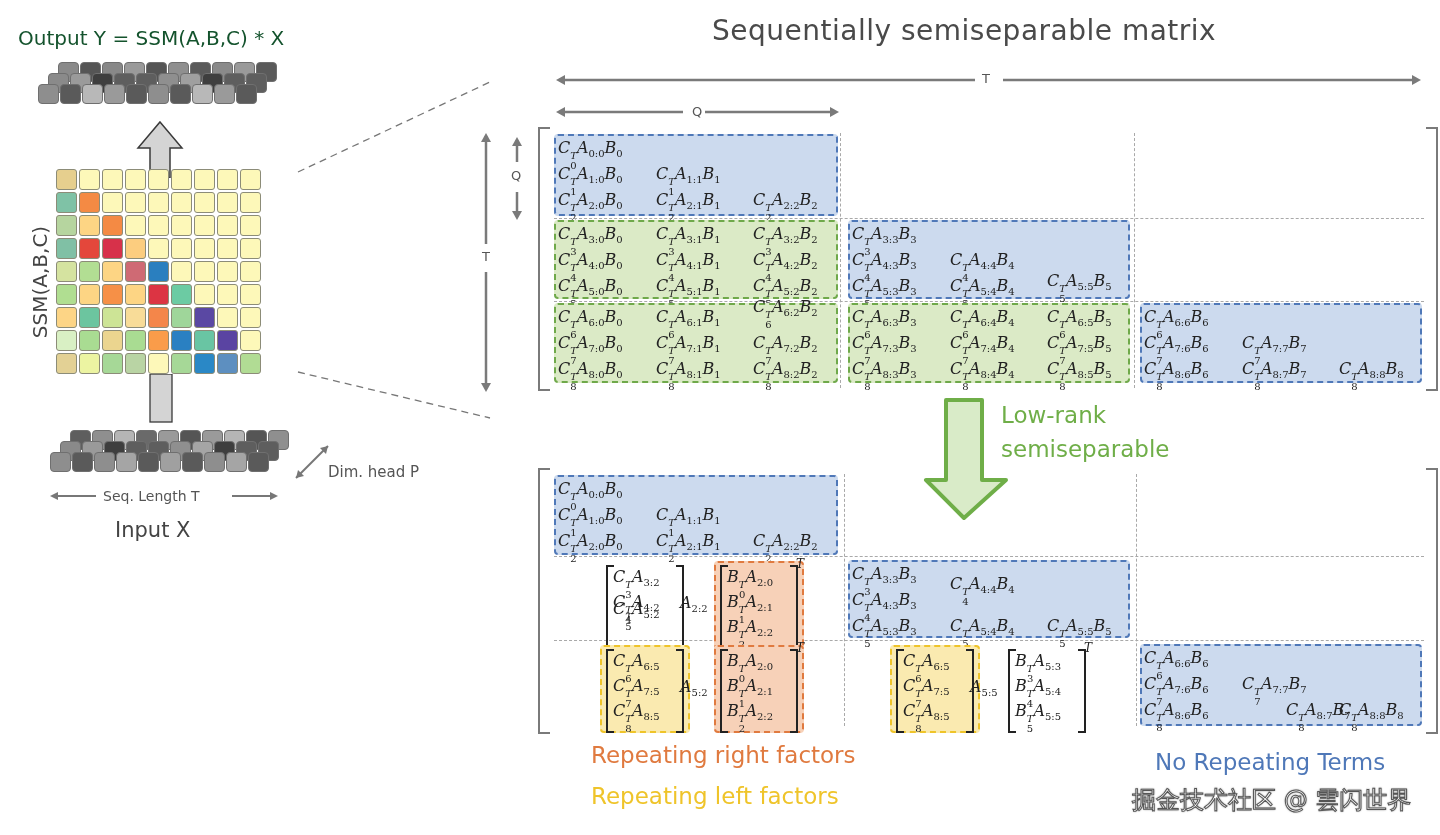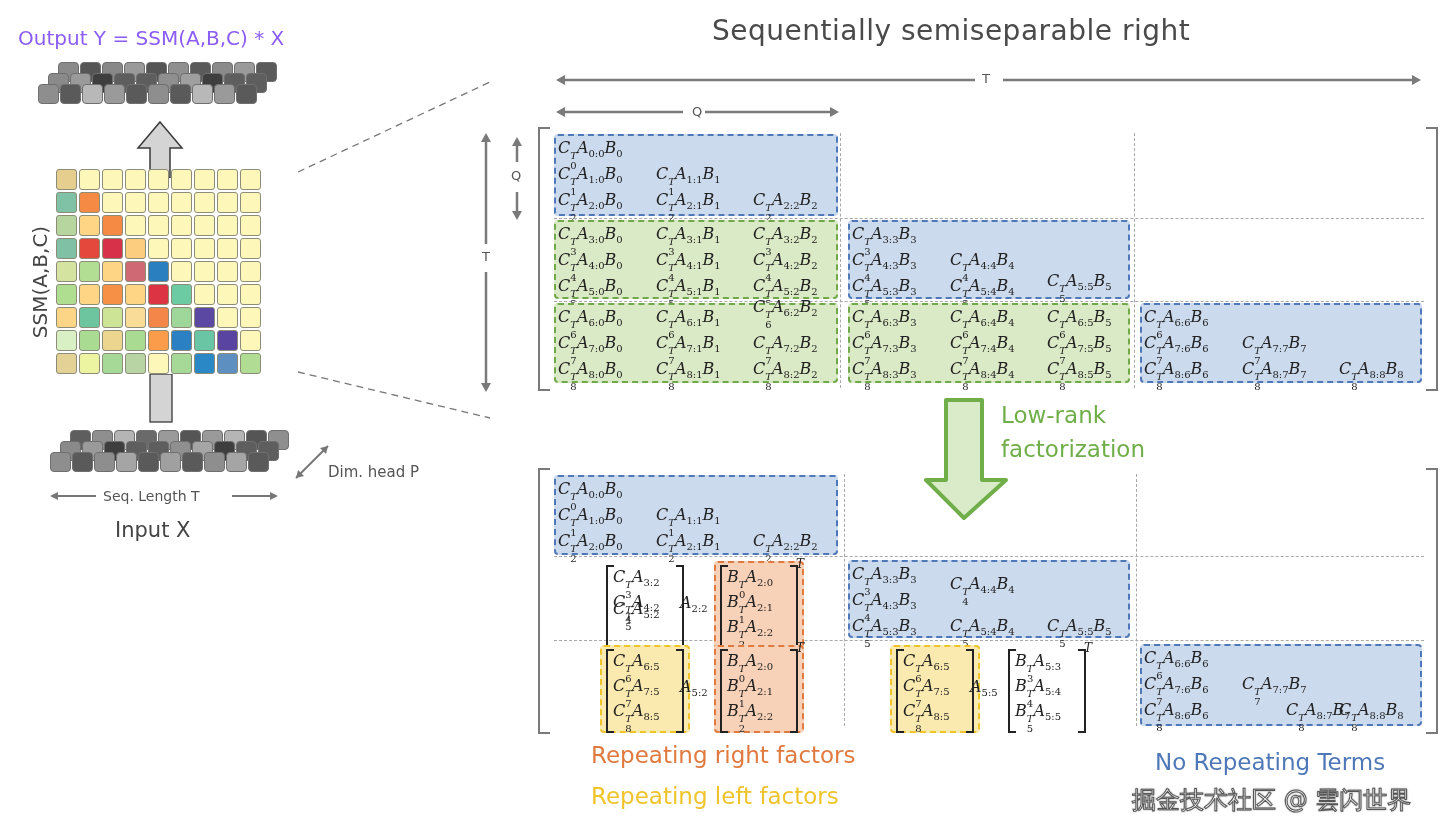--- a/index.html
+++ b/index.html
@@ -25,21 +25,21 @@
   .bracketR { position:absolute; border:2.5px solid #7a7a7a; border-left:none; width:10px; }
   .mbr { position:absolute; border:2px solid #222; width:6px; }
   .mbrL { border-right:none; }
   .mbrR { border-left:none; }
   .tile { position:absolute; width:21px; height:20px; border-radius:4px; border:1px solid #6f6f6f; box-sizing:border-box; }
   .hcell { position:absolute; width:21px; height:21px; border-radius:3px; border:1px solid #8c8c78; box-sizing:border-box; }
 </style>
 </head>
 <body>
 
-<div class="abs hand lbl" style="left:18px; top:26px; font-size:20px; color:#8b5cf6;">Output Y = SSM(A,B,C) * X</div>
+<div class="abs hand lbl" style="left:18px; top:26px; font-size:20px; color:#14532d;">Output Y = SSM(A,B,C) * X</div>
 
 <div class="abs" id="output-tiles" style="left:38px; top:62px; width:250px; height:50px;">
     <div class="tile" style="left: 20px; top: 0px; background: rgb(138, 138, 138);"></div>
     <div class="tile" style="left: 42px; top: 0px; background: rgb(85, 85, 85);"></div>
     <div class="tile" style="left: 64px; top: 0px; background: rgb(136, 136, 136);"></div>
     <div class="tile" style="left: 86px; top: 0px; background: rgb(154, 154, 154);"></div>
     <div class="tile" style="left: 108px; top: 0px; background: rgb(85, 85, 85);"></div>
     <div class="tile" style="left: 130px; top: 0px; background: rgb(143, 143, 143);"></div>
     <div class="tile" style="left: 152px; top: 0px; background: rgb(90, 90, 90);"></div>
     <div class="tile" style="left: 174px; top: 0px; background: rgb(138, 138, 138);"></div>
@@ -209,21 +209,21 @@
 </svg>
 <div class="abs hand dimlbl" style="left:103px; top:488px; font-size:14px;">Seq. Length T</div>
 
 <div class="abs hand" style="left:115px; top:518px; font-size:21px; color:#444;">Input X</div>
 
 <svg class="abs" style="left:290px; top:70px;" width="210" height="360">
   <line x1="8" y1="102" x2="200" y2="12" stroke="#777" stroke-width="1.3" stroke-dasharray="7,5"></line>
   <line x1="8" y1="302" x2="200" y2="348" stroke="#777" stroke-width="1.3" stroke-dasharray="7,5"></line>
 </svg>
 
-<div class="abs hand title" style="left:712px; top:14px;">Sequentially semiseparable right</div>
+<div class="abs hand title" style="left:712px; top:14px;">Sequentially semiseparable matrix</div>
 
 <svg class="abs" style="left:555px; top:70px;" width="868" height="20">
   <line x1="4" y1="10" x2="420" y2="10" stroke="#7a7a7a" stroke-width="2.5"></line>
   <line x1="448" y1="10" x2="862" y2="10" stroke="#7a7a7a" stroke-width="2.5"></line>
   <polygon points="1,10 10,5 10,15" fill="#7a7a7a"></polygon>
   <polygon points="866,10 857,5 857,15" fill="#7a7a7a"></polygon>
 </svg>
 <div class="abs dimlbl" style="left:982px; top:71px;">T</div>
 
 <svg class="abs" style="left:555px; top:104px;" width="285" height="16">
@@ -442,21 +442,21 @@
     <span class="term" style="left: 801px; top: 232px;">C<span style="display:inline-flex;flex-direction:column;vertical-align:-6px;line-height:10px;font-size:10px;font-style:italic;">
         <span>T</span>
         <span style="font-style:normal">8</span>
       </span>A<sub>8:8</sub>B<sub>8</sub></span>
   </div>
 
 <svg class="abs" style="left:922px; top:396px;" width="90" height="128">
   <path d="M24 4 L60 4 L60 84 L84 84 L42 122 L4 84 L24 84 Z" fill="#d9ebc8" stroke="#6fae48" stroke-width="4" stroke-linejoin="round"></path>
 </svg>
 <div class="abs hand" style="left:1001px; top:402px; font-size:23px; color:#6fae48;">Low-rank</div>
-<div class="abs hand" style="left:1001px; top:436px; font-size:23px; color:#6fae48;">factorization</div>
+<div class="abs hand" style="left:1001px; top:436px; font-size:23px; color:#6fae48;">semiseparable</div>
 
 <div id="bottom-matrix" class="abs" style="left:538px; top:468px; width:900px; height:265px;">
   <div class="bracketL" style="left:0; top:0; height:262px;"></div>
   <div class="bracketR" style="right:0; top:0; height:262px;"></div>
   <div class="gline-v" style="left:306px; top:6px; height:252px;"></div>
   <div class="gline-v" style="left:598px; top:6px; height:252px;"></div>
   <div class="gline-h" style="left:16px; top:88px; width:870px;"></div>
   <div class="gline-h" style="left:16px; top:172px; width:870px;"></div>
 <div class="blk blue" style="left: 16px; top: 7px; width: 284px; height: 80px;"></div>
     <span class="term" style="left: 20px; top: 11px;">C<span style="display:inline-flex;flex-direction:column;vertical-align:-6px;line-height:10px;font-size:10px;font-style:italic;">

